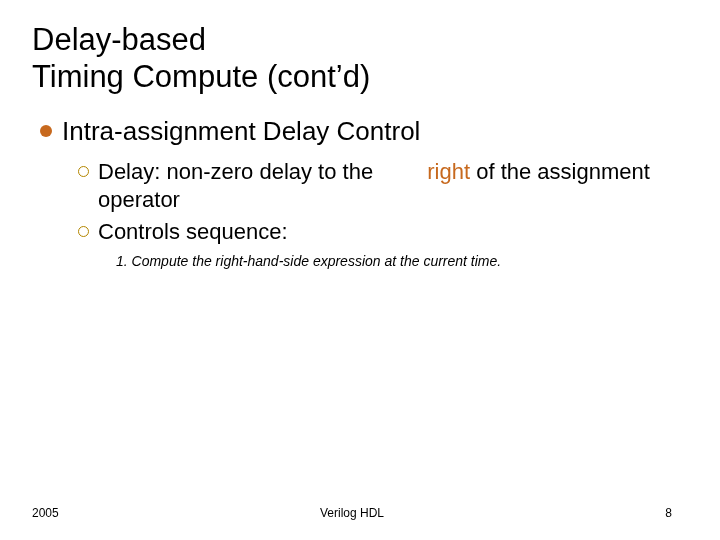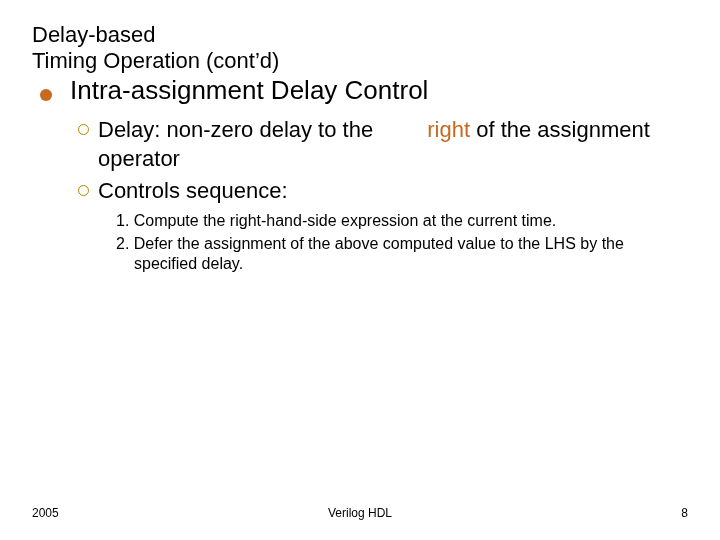--- a/index.html
+++ b/index.html
@@ -5,30 +5,30 @@
   * { margin: 0; padding: 0; box-sizing: border-box; }
   html, body { width: 720px; height: 540px; }
   body {
     font-family: Arial, Helvetica, sans-serif;
     background: #fff;
     color: #000;
     position: relative;
     padding: 22px 32px 0 32px;
   }
   .title {
-    font-size: 22px;
+    font-size: 31px;
     font-weight: 400;
     line-height: 1.18;
+    margin-bottom: 20px;
   }
   .l1 {
     display: flex;
-    align-items: center;
+    align-items: flex-start;
     margin-left: 8px;
     margin-bottom: 10px;
-    gap: 8px;
   }
   .bullet-disc {
     width: 12px; height: 12px; border-radius: 50%;
     flex: 0 0 auto;
     margin-top: 10px;
     margin-right: 10px;
   }
   .l1-text { font-size: 26px; line-height: 1.25; }
   .l2 {
     display: flex;
@@ -43,46 +43,47 @@
     margin-top: 8px;
     margin-right: 9px;
     background: #fff;
   }
   .l2-text { font-size: 22px; line-height: 1.28; }
   .l3-block {
     margin-left: 84px;
     margin-top: 6px;
   }
   .l3-item {
-    font-size: 16px;
+    font-size: 14px;
     line-height: 1.3;
     padding-left: 18px;
     text-indent: -18px;
     margin-bottom: 2px;
     max-width: 560px;
+    font-style: italic;
   }
   .accent { color: #c7691e; margin-left: 48px; }
   .footer {
     position: absolute;
-    left: 0; right: 0; bottom: 20px;
+    left: 0; right: 16px; bottom: 20px;
     padding: 0 32px;
     display: flex;
     justify-content: space-between;
     align-items: baseline;
     font-size: 12px;
     color: #000;
   }
   .footer-center { position: absolute; left: 50%; transform: translateX(-50%); text-align: center; }
 </style>
 </head>
 <body>
 
 <h1 class="title">
   <span>Delay-based</span><br>
-  <span>Timing Operation (cont’d)</span>
+  <span>Timing Compute (cont’d)</span>
 </h1>
 
 <div class="l1">
   <span class="bullet-disc" style="background:#c7691e"></span>
   <span class="l1-text">Intra-assignment Delay Control</span>
 </div>
 
 <div class="l2">
   <span class="bullet-ring"></span>
   <span class="l2-text">
@@ -92,20 +93,19 @@
 
 <div class="l2">
   <span class="bullet-ring"></span>
   <span class="l2-text">
     <span>Controls sequence:</span><span class="accent"></span><span></span>
   </span>
 </div>
 
 <div class="l3-block">
   <div class="l3-item">1. Compute the right-hand-side expression at the current time.</div>
-  <div class="l3-item">2. Defer the assignment of the above computed value to the LHS by the specified delay.</div>
 </div>
 
 <div class="footer">
   <span>2005</span>
   <span class="footer-center">Verilog HDL</span>
   <span>8</span>
 </div>
 
 </body></html>

